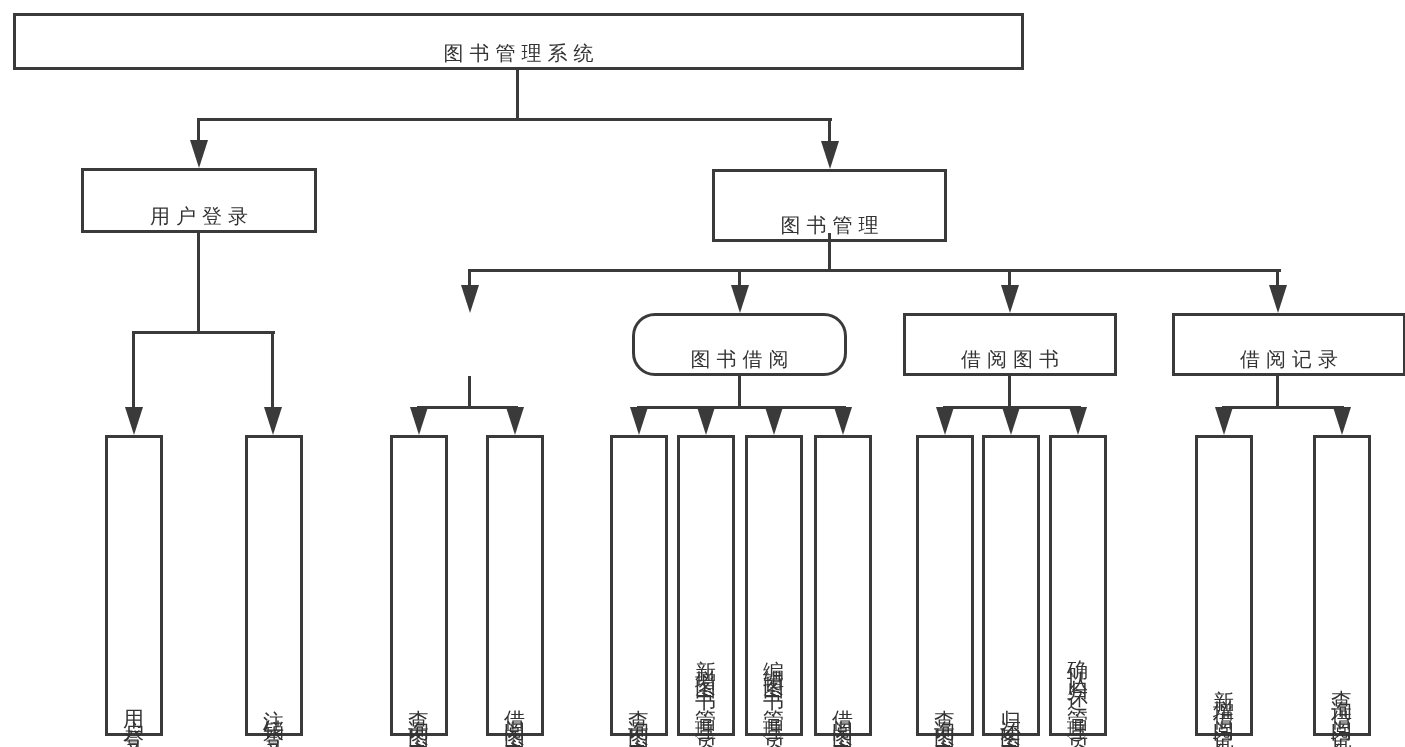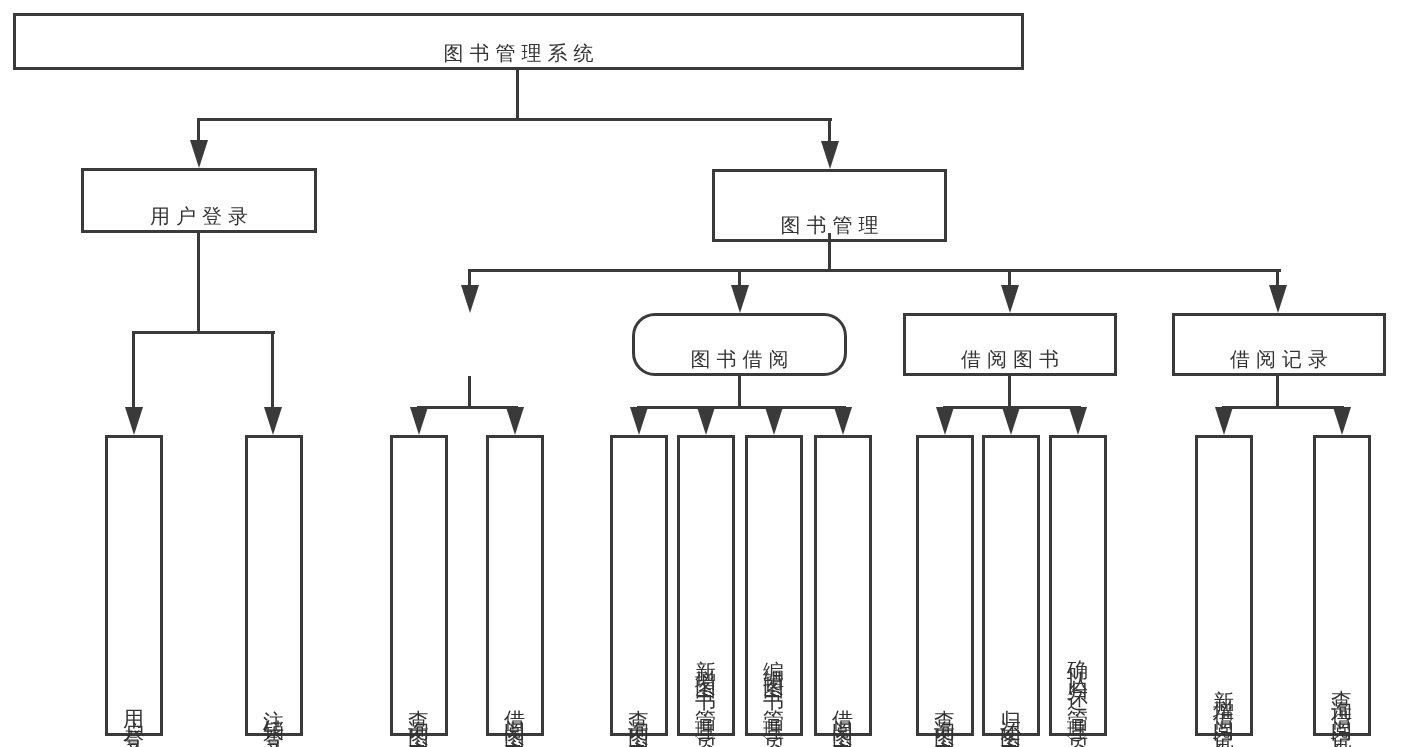--- a/index.html
+++ b/index.html
@@ -76,21 +76,21 @@
   <div class="arr" style="left:731px;top:285px;"></div>
   <div class="arr" style="left:1001px;top:285px;"></div>
   <div class="arr" style="left:1269px;top:285px;"></div>
 
   <div class="box" style="left:632px;top:313px;width:215px;height:63px;border-radius:23px;">
     <span class="h-label">图书借阅</span>
   </div>
   <div class="box" style="left:903px;top:313px;width:214px;height:63px;">
     <span class="h-label">借阅图书</span>
   </div>
-  <div class="box" style="left:1172px;top:313px;width:214px;height:63px;">
+  <div class="box" style="left:1172px;top:313px;width:234px;height:63px;">
     <span class="h-label">借阅记录</span>
   </div>
 
   <div class="line" style="left:468px;top:376px;width:3px;height:32px;"></div>
   <div class="line" style="left:417px;top:406px;width:101px;height:3px;"></div>
   <div class="arr" style="left:410px;top:407px;"></div>
   <div class="arr" style="left:506px;top:407px;"></div>
   <div class="box" style="left:390px;top:435px;width:58px;height:301px;">
     <span class="v-label">查询图书</span>
   </div>

